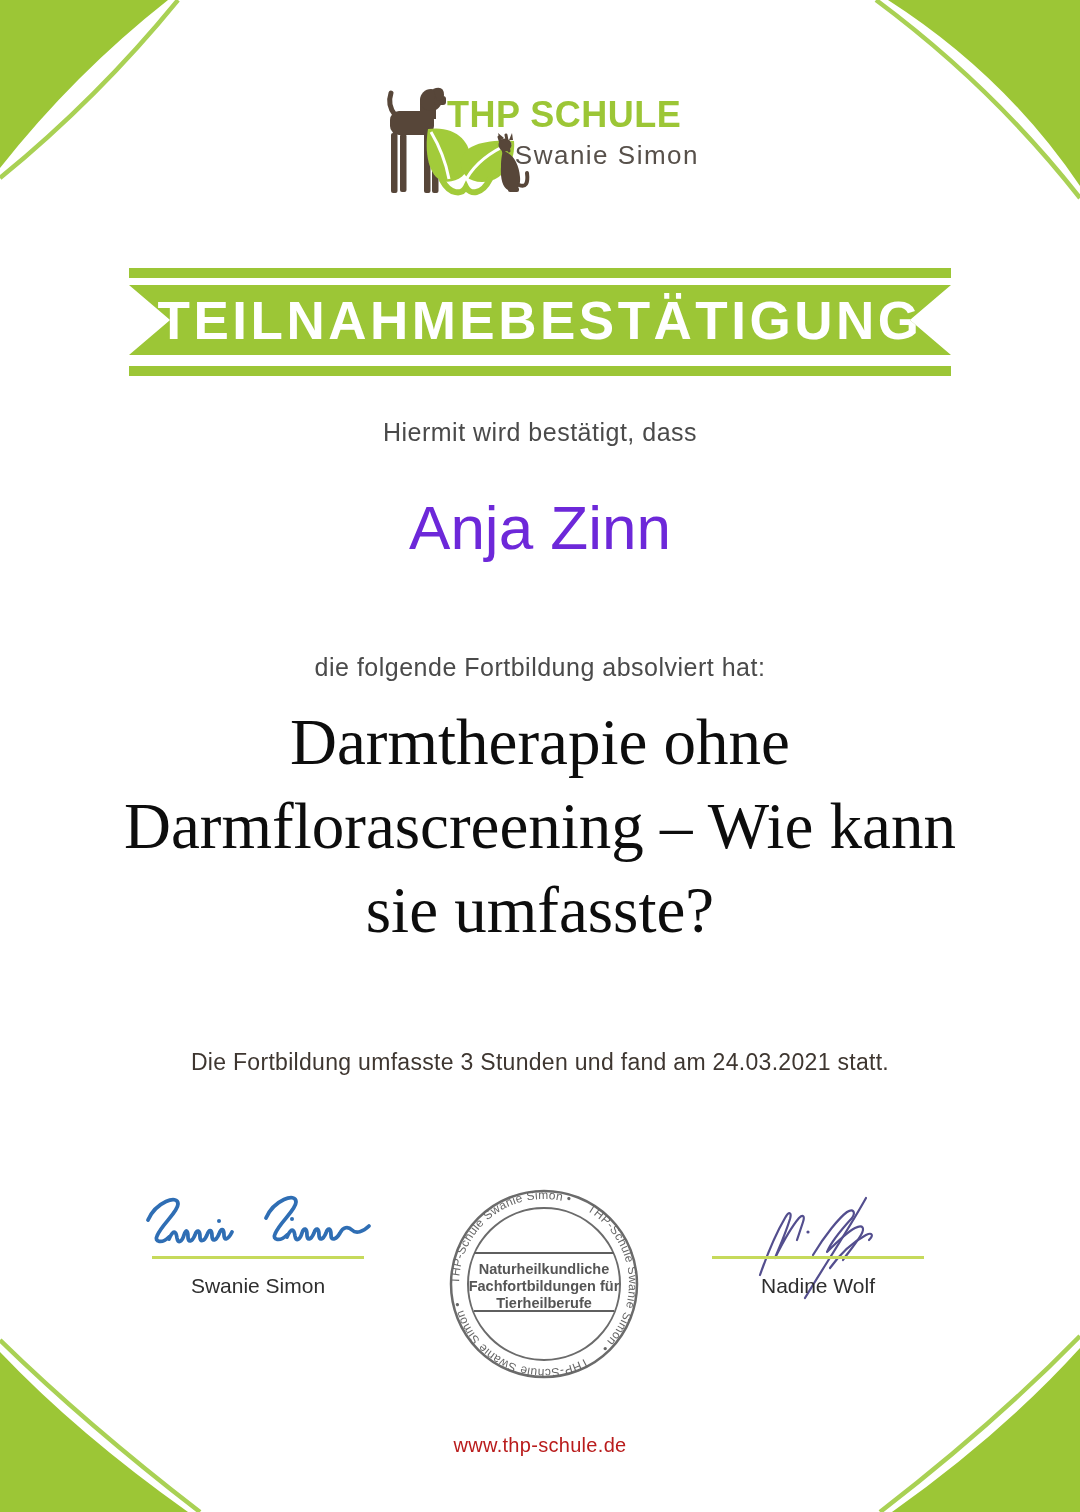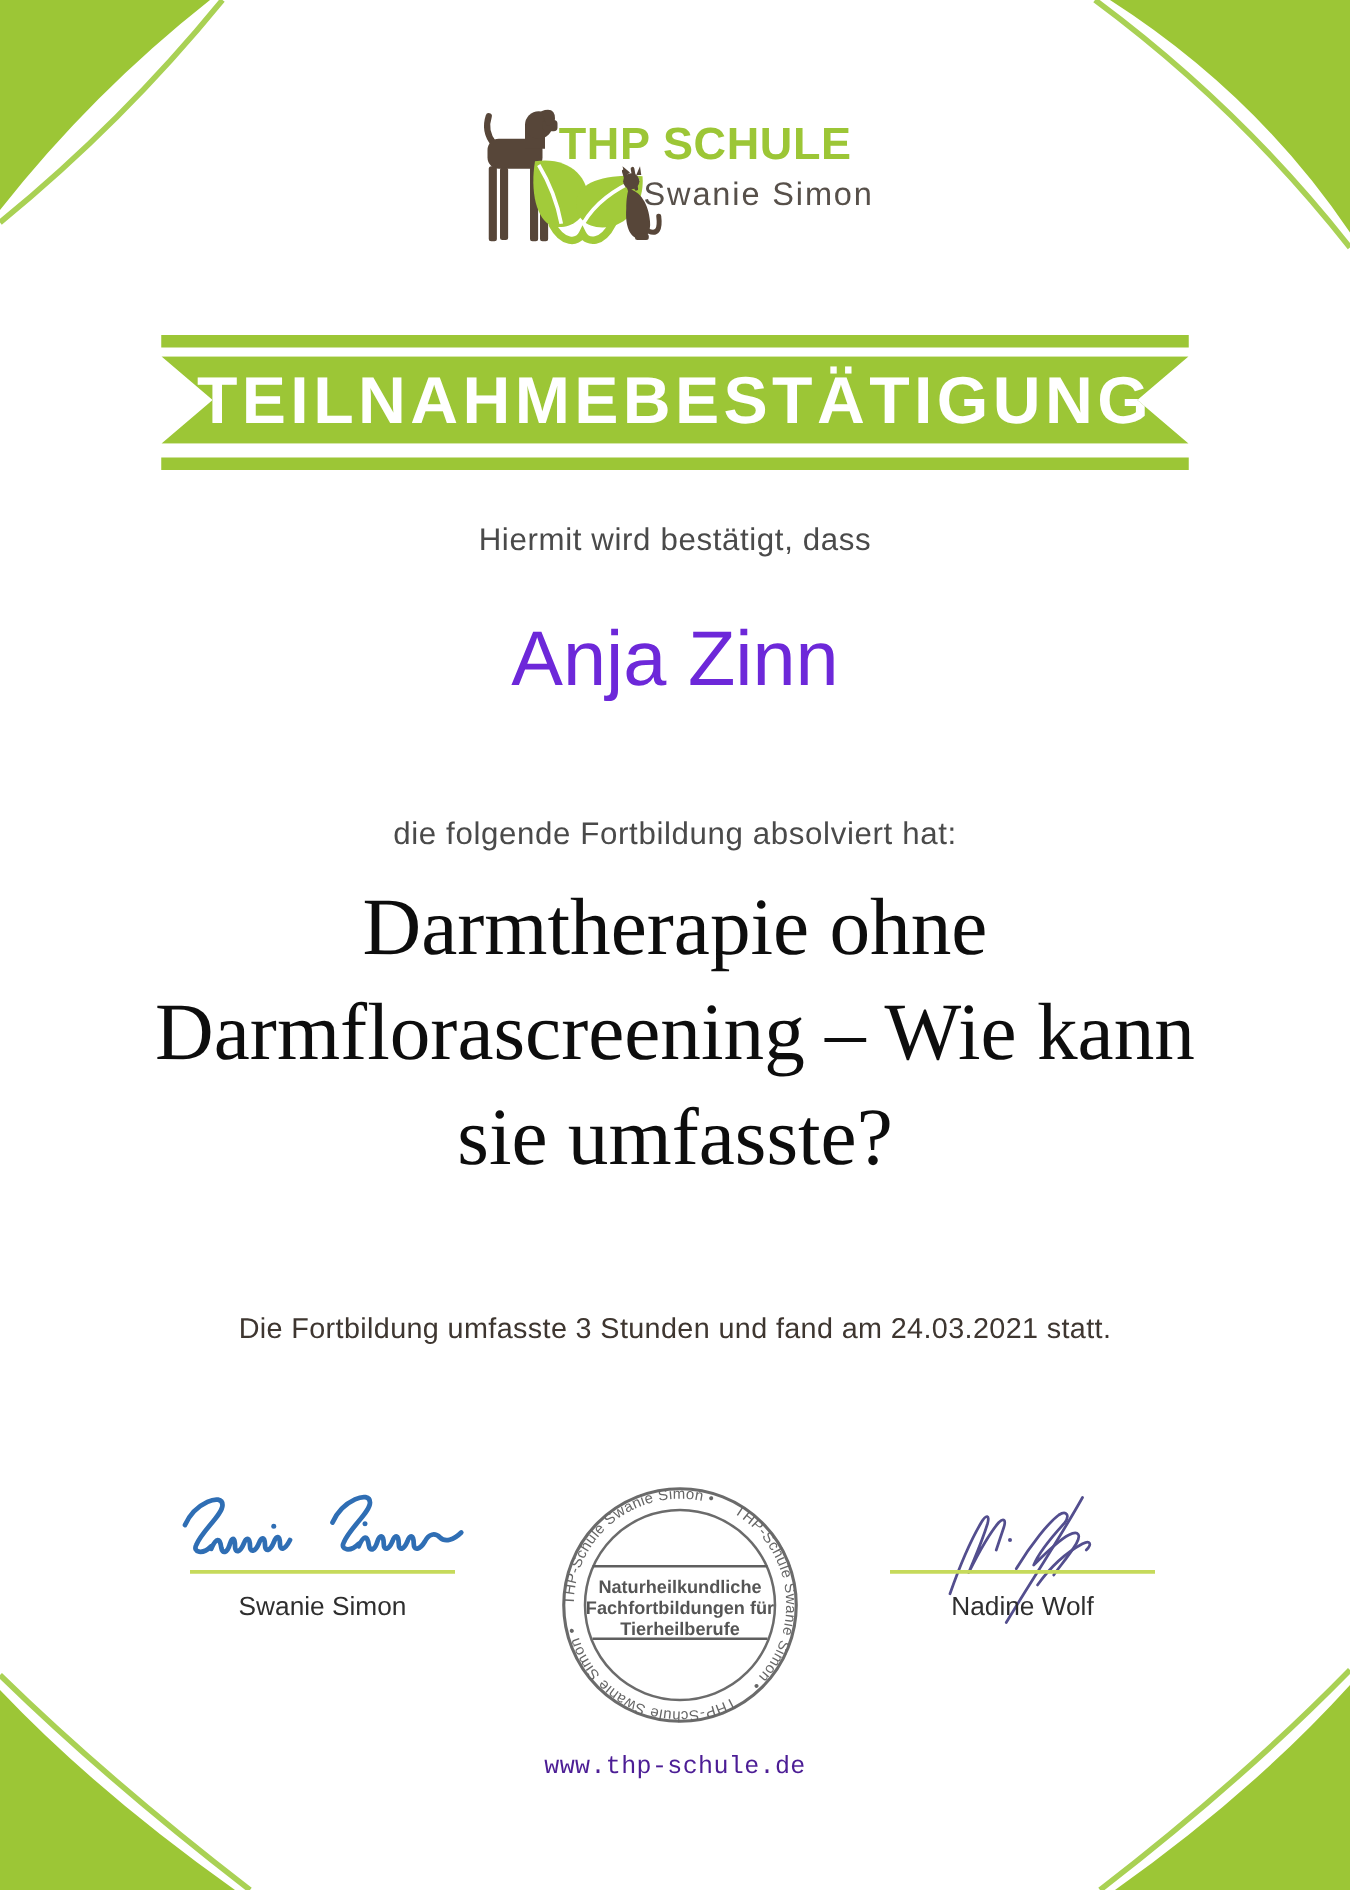--- a/index.html
+++ b/index.html
@@ -42,21 +42,21 @@
   .sig-line { position:absolute; top:1256px; width:212px; height:3px; background:#c6da5b; }
   .sig-line.left { left:152px; }
   .sig-line.right { left:712px; }
   .sig-name { position:absolute; top:1274px; width:212px; text-align:center; font-size:21px; color:#2e2e2e; }
   .sig-name.left { left:152px; }
   .sig-name.right { left:712px; }
   .stamp-svg { position:absolute; left:448px; top:1188px; width:192px; height:192px; }
   .stamp-center-text { font-weight:bold; fill:#555555; font-size:14.5px; font-family:"Liberation Sans", sans-serif; }
   .stamp-ring-text { fill:#666666; font-size:12px; letter-spacing:0.3px; font-family:"Liberation Sans", sans-serif; }
 
-  .footer-url { top:1402px; font-size:20px; color:#4c1d95; letter-spacing:0.3px;font-family:Liberation Mono, monospace; }
+  .footer-url { top:1434px; font-size:20px; color:#b91c1c; letter-spacing:0.3px; }
 </style>
 </head>
 <body>
 
 <div class="page">
 
   <svg class="frame-svg" viewBox="0 0 1080 1512" aria-hidden="true">
     <path d="M0,0 L168,0 Q74,74 0,168 Z" fill="#9cc636"></path>
     <path d="M0,178 Q98,98 178,0" fill="none" stroke="#a9d154" stroke-width="4.5"></path>
     <path d="M1080,0 L888,0 Q1005,75 1080,186 Z" fill="#9cc636"></path>

